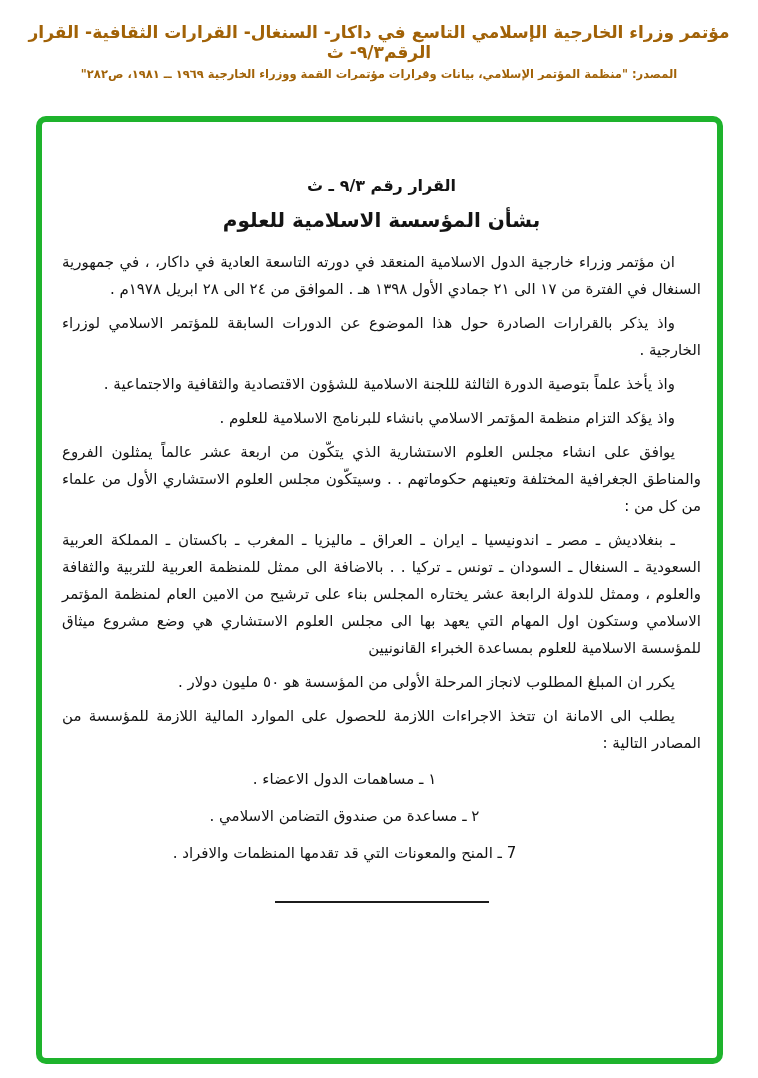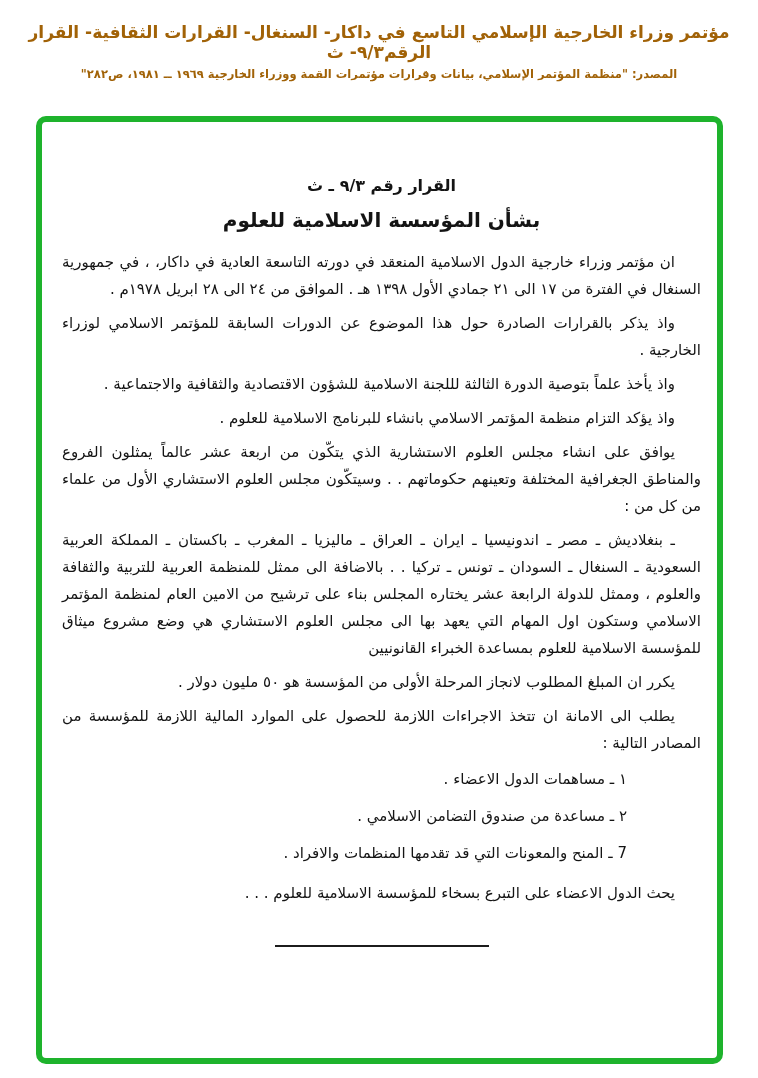--- a/index.html
+++ b/index.html
@@ -33,21 +33,21 @@
   }
   .res-num  { text-align:center; font-size:16px; font-weight:bold; margin:0 0 13px 0; }
   .res-title{ text-align:center; font-size:20px; font-weight:bold; margin:0 0 17px 0; }
   p.body {
     font-size:15px; line-height:27px;
     text-align:justify; text-align-last:right;
     text-indent:26px;
     margin:0 0 7px 0;
   }
   .funding-list { margin:12px 74px 0 0; }
-  .funding-list .list-item { font-size:15px; line-height:20px; margin-bottom:17px; }
+  .funding-list .list-item { font-size:15px; line-height:20px; margin-bottom:17px;text-align:center; }
   p.closing { margin-top:3px; }
   .divider-line {
     width:214px; height:2px; background:#1c1c1c;
     margin:38px auto 0 auto;
   }
 </style>
 </head>
 <body style="color: rgb(20, 20, 20);">
 
 <div class="header-citation">
@@ -69,18 +69,17 @@
     <p class="body">ـ بنغلاديش ـ مصر ـ اندونيسيا ـ ايران ـ العراق ـ ماليزيا ـ المغرب ـ باكستان ـ المملكة العربية السعودية ـ السنغال ـ السودان ـ تونس ـ تركيا . . بالاضافة الى ممثل للمنظمة العربية للتربية والثقافة والعلوم ، وممثل للدولة الرابعة عشر يختاره المجلس بناء على ترشيح من الامين العام لمنظمة المؤتمر الاسلامي وستكون اول المهام التي يعهد بها الى مجلس العلوم الاستشاري هي وضع مشروع ميثاق للمؤسسة الاسلامية للعلوم بمساعدة الخبراء القانونيين</p>
     <p class="body">يكرر ان المبلغ المطلوب لانجاز المرحلة الأولى من المؤسسة هو ٥٠ مليون دولار .</p>
     <p class="body">يطلب الى الامانة ان تتخذ الاجراءات اللازمة للحصول على الموارد المالية اللازمة للمؤسسة من المصادر التالية :</p>
 
     <div class="funding-list">
       <div class="list-item">١ ـ مساهمات الدول الاعضاء .</div>
       <div class="list-item">٢ ـ مساعدة من صندوق التضامن الاسلامي .</div>
       <div class="list-item">7 ـ المنح والمعونات التي قد تقدمها المنظمات والافراد .</div>
     </div>
 
-    <p class="body closing">يحث الدول الاعضاء على التبرع بسخاء للمؤسسة الاسلامية للعلوم . . .</p>
 
     <div class="divider-line"></div>
 
   </div>
 </div>
 
 </body></html>

